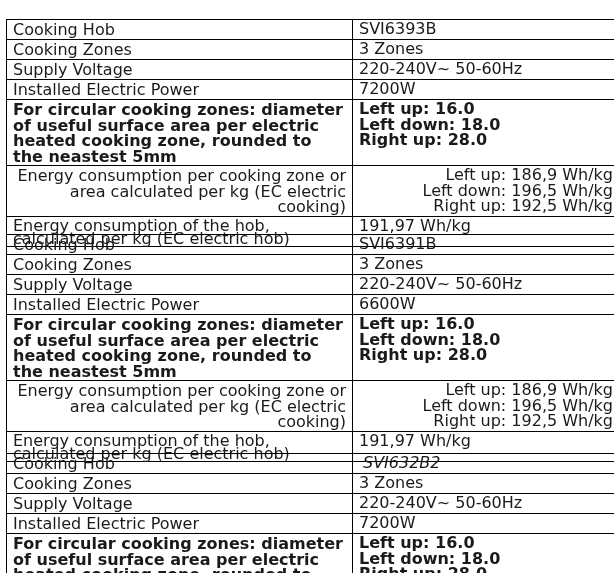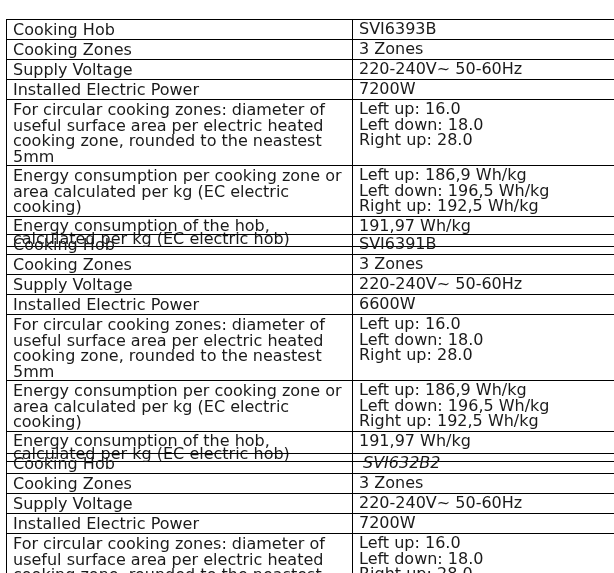--- a/index.html
+++ b/index.html
@@ -28,22 +28,22 @@
     .spec-table td {
       border: 1.5px solid #000;
       vertical-align: top;
       padding: 2px 6px 1px 6px;
       box-sizing: border-box;
     }
     .spec-table td.label {
       width: 346px;
     }
     .spec-table tr.r20 td { height: 20px; }
-    .spec-table tr.r50 td { height: 50px; }
-    .spec-table tr.r47 td { height: 47px; }
+    .spec-table tr.r50 td { height: 50px; font-weight: bold; }
+    .spec-table tr.r47 td { height: 47px; text-align: right; }
     .spec-table tr.r29 td { height: 29px; }
     .spec-table td.value { padding-top: 1px; }
     .multi { display: block; }
     .multi span { display: block; }
     #table-1 { top: 3px; }
     #table-2 { top: 218px; }
     #table-3 { top: 437px; }
     .indent-model { padding-left: 10px !important; font-style: italic; }
     .tight { line-height: 13px; }
   </style>

